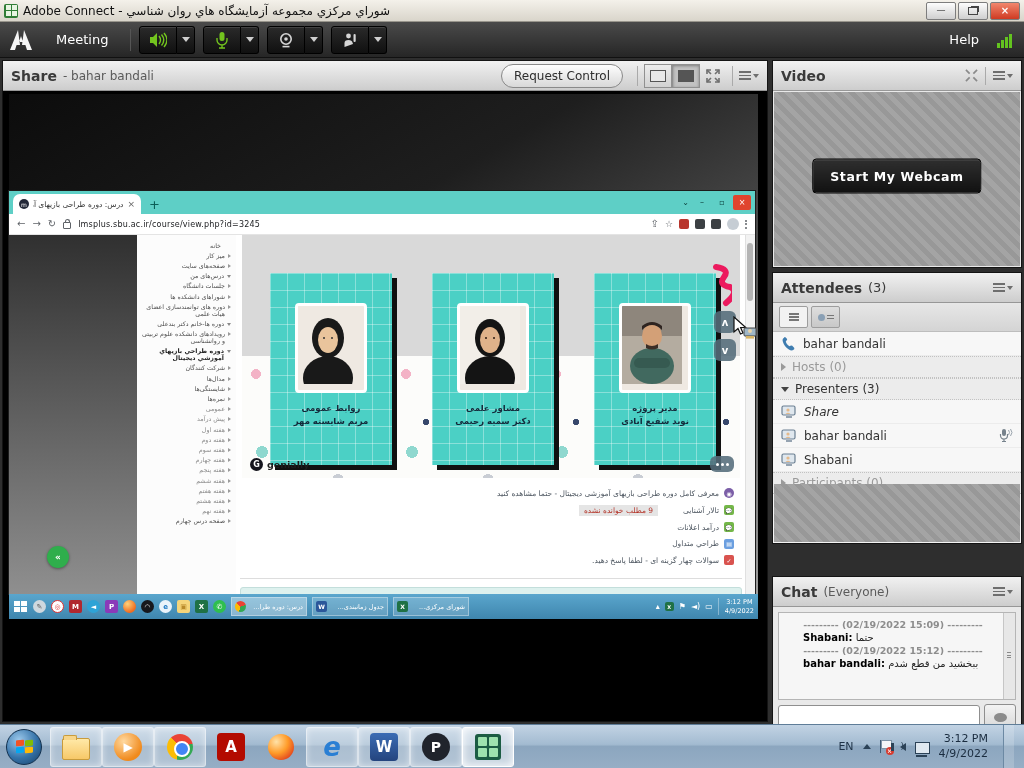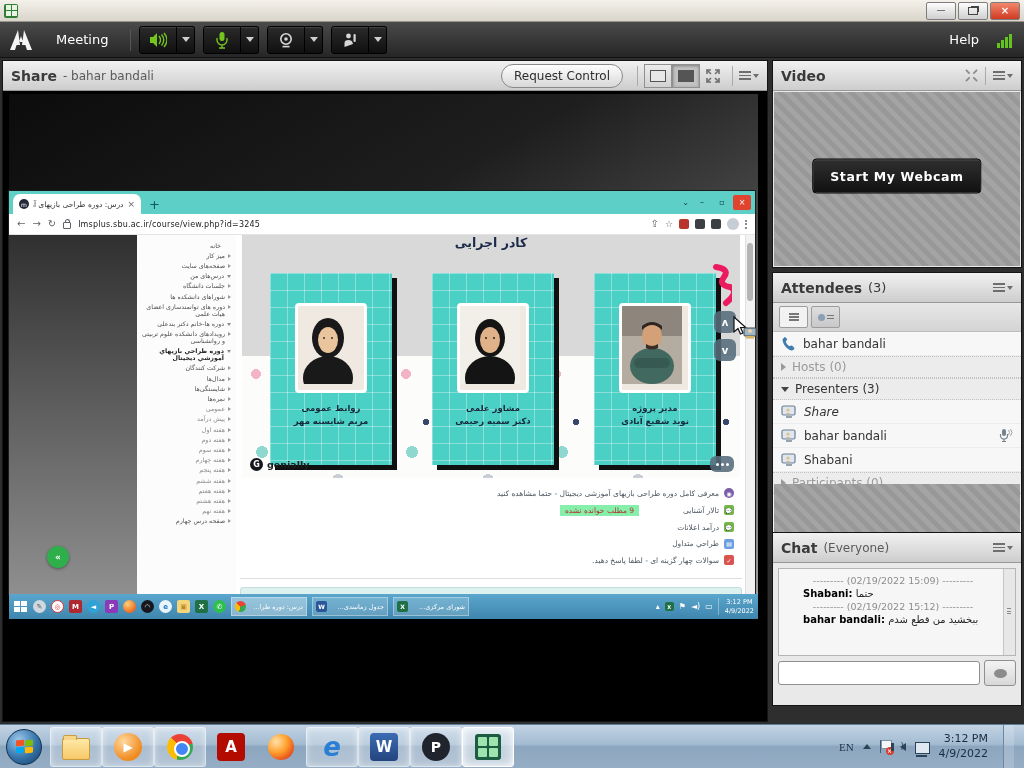--- a/index.html
+++ b/index.html
@@ -130,21 +130,21 @@
   .dotsbtn i{width:3px;height:3px;border-radius:50%;background:#fff;}
   .brand{position:absolute;left:8px;bottom:7px;display:flex;align-items:center;gap:4px;}
   .brand .g{width:13px;height:13px;border-radius:50%;background:#15151d;color:#fff;font-size:8px;font-weight:bold;display:flex;align-items:center;justify-content:center;}
   .brand .t{font-size:9.5px;color:#1d1d1d;font-weight:bold;}
 
   
   .acts{margin:10px 12px 0 6px;direction:rtl;}
   .act{display:flex;align-items:center;gap:5px;margin:6.5px 0;direction:rtl;}
   .act .lb{font-size:7.5px;color:#4d5660;}
   .aic{width:10px;height:10px;border-radius:2px;flex:none;display:flex;align-items:center;justify-content:center;color:#fff;font-size:6px;}
-  .badge{background:#86efac;color:#b33227;font-size:7.5px;padding:1px 5px;margin-right:39px;}
+  .badge{background:#e5e5e5;color:#b33227;font-size:7.5px;padding:1px 5px;margin-right:20px;}
   .hrr{border:none;border-top:1px solid #ddd;margin:13px 4px 8px 4px;}
   .stub{height:11px;background:#ddf1ee;border:1px solid #c3dedb;border-radius:3px;margin:0 4px;}
 
   
   .stask{position:absolute;left:0;top:500px;width:749px;height:25px;background:linear-gradient(#5aa6cd,#3f86ae);
          display:flex;align-items:center;padding:0 4px;box-sizing:border-box;gap:5px;}
   .sic{width:13px;height:13px;border-radius:50%;flex:none;display:flex;align-items:center;justify-content:center;font-size:7px;color:#fff;font-weight:bold;}
   .sic.sq{border-radius:2px;}
   .swin{height:19px;width:76px;background:rgba(255,255,255,.18);border:1px solid rgba(255,255,255,.35);
         display:flex;align-items:center;gap:3px;padding:0 3px;box-sizing:border-box;flex:none;}
@@ -178,23 +178,23 @@
   .arow .nm{font-size:12px;color:#333;}
   .agrp{height:20px;display:flex;align-items:center;gap:6px;padding:0 8px;background:#ececec;
         border-top:1px dotted #c2c2c2;border-bottom:1px dotted #c2c2c2;}
   .agrp .gt{font-size:12px;color:#9a9a9a;}
   .agrp.open .gt{color:#333;}
   .tri-r{width:0;height:0;border-top:4px solid transparent;border-bottom:4px solid transparent;border-left:5px solid #9a9a9a;}
   .tri-d2{width:0;height:0;border-left:4px solid transparent;border-right:4px solid transparent;border-top:5px solid #444;}
   .att-rest{position:absolute;left:1px;right:1px;bottom:1px;height:58px;}
 
   
-  .chat-pod{left:772px;top:532px;width:250px;height:174px;}
+  .chat-pod{left:772px;top:576px;width:250px;height:174px;}
   .msgs{position:absolute;left:5px;right:5px;top:35px;height:88px;background:#f6f6f6;border:1px solid #b5b5b5;padding:4px 16px 0 8px;box-sizing:border-box;}
-  .ts{font-size:9.5px;color:#8d8d8d;text-align:center;margin:2px 0;}
+  .ts{font-size:9.5px;color:#8d8d8d;text-align:center;margin:2px 0;font-weight:bold;}
   .cmsg{font-size:10px;color:#222;margin:1px 16px;}
   .cmsg b{color:#000;}
   .cscroll{position:absolute;right:0;top:0;bottom:0;width:11px;background:#e7e7e7;border-left:1px solid #c6c6c6;}
   .cgrip{position:absolute;left:3px;top:44%;}
   .cgrip i{display:block;width:4px;height:1px;background:#8a8a8a;margin:1.5px 0;}
   .crow{position:absolute;left:5px;right:5px;top:127px;height:26px;display:flex;gap:4px;align-items:center;}
   .cinput{flex:1;height:22px;background:#fff;border:1px solid #8f8f8f;border-radius:3px;font-size:11px;padding:0 5px;font-family:inherit;}
   .sendbtn{width:30px;height:24px;border:1px solid #8f8f8f;border-radius:3px;background:linear-gradient(#f3f3f3,#d8d8d8);display:flex;align-items:center;justify-content:center;}
   .bub{width:13px;height:9px;border-radius:50%;background:#8b8b8b;position:relative;}
   .bub:after{content:"";position:absolute;left:2px;bottom:-3px;border:3px solid transparent;border-top-color:#8b8b8b;}
@@ -212,21 +212,21 @@
   .ti.active{background:rgba(255,255,255,.5);border:1px solid #fff;box-shadow:inset 0 0 8px #fff;}
   .ico28{width:28px;height:28px;border-radius:4px;display:flex;align-items:center;justify-content:center;color:#fff;font-weight:bold;font-size:16px;}
   .chrome-o{width:26px;height:26px;border-radius:50%;background:conic-gradient(from -45deg,#ea4335 0 120deg,#34a853 0 240deg,#fbbc05 0 360deg);position:relative;}
   .chrome-o:after{content:"";position:absolute;left:7px;top:7px;width:12px;height:12px;border-radius:50%;background:#4285f4;border:2px solid #fff;}
   .folder7{width:26px;height:20px;background:linear-gradient(#ffe9a8,#f7c868);border:1px solid #c89b3c;border-radius:2px;position:relative;margin-top:4px;}
   .folder7:before{content:"";position:absolute;left:0;top:-4px;width:12px;height:4px;background:#f7d588;border:1px solid #c89b3c;border-bottom:none;border-radius:2px 2px 0 0;}
   .ffx{width:26px;height:26px;border-radius:50%;background:radial-gradient(circle at 32% 30%,#ffe2a8,#ff9c2a 45%,#e2461d 80%);}
   .connect-ic{width:26px;height:26px;border-radius:3px;background:#1c5c43;display:grid;grid-template-columns:9px 9px;gap:2px;place-content:center;}
   .connect-ic i{width:9px;height:9px;background:#9ee2ae;border-radius:1px;display:block;}
   .tray{margin-left:auto;display:flex;align-items:center;gap:9px;padding-right:8px;}
-  .tr-txt{font-size:11px;color:#1e3247;font-family:Liberation Serif, serif;}
+  .tr-txt{font-size:11px;color:#1e3247;}
   .tri-up{width:0;height:0;border-left:4px solid transparent;border-right:4px solid transparent;border-bottom:5px solid #2b4257;}
   .flagic{position:relative;width:11px;height:13px;}
   .flagic .pole{position:absolute;left:0;top:0;width:1.5px;height:13px;background:#3f5a72;}
   .flagic .bn{position:absolute;left:1.5px;top:0;width:9px;height:7px;background:#f4f6f8;border:1px solid #7e93a6;}
   .flagic .x{position:absolute;right:-3px;bottom:-2px;width:8px;height:8px;border-radius:50%;background:#d63b2f;color:#fff;font-size:6px;line-height:8px;text-align:center;font-weight:bold;}
   .spk{width:0;height:0;border-top:4px solid transparent;border-bottom:4px solid transparent;border-right:6px solid #2b4257;position:relative;}
   .spk:before{content:"";position:absolute;left:-9px;top:-4px;width:3px;height:8px;background:#2b4257;}
   .spk:after{content:")";position:absolute;left:1px;top:-6px;color:#2b4257;font-size:9px;}
   .netic{width:13px;height:10px;border:1.5px solid #2b4257;background:#dfe8f0;position:relative;margin-top:2px;}
   .netic:after{content:"";position:absolute;left:3px;bottom:-4px;width:5px;height:2px;background:#2b4257;box-shadow:-3px 0 0 #2b4257,3px 0 0 #2b4257;}
@@ -238,20 +238,21 @@
 </head>
 <body>
 
 <div class="abs titlebar">
   <span class="app-ico">
       <i></i>
       <i></i>
       <i></i>
       <i></i>
     </span>
+  <span class="wtitle" dir="auto">شوراي مركزي مجموعه آزمايشگاه هاي روان شناسي - Adobe Connect</span>
   <span class="sp"></span>
   <span class="winbtns">
     <span class="wbtn">—</span>
     <span class="wbtn">
         <span class="restore-glyph"></span>
       </span>
     <span class="wbtn close">×</span>
   </span>
 </div>
 
@@ -500,21 +501,20 @@
             </ul>
           </div>
           <span class="fab">
               <span>«</span>
             </span>
 
           <div class="bmain">
 
             <div class="slide">
               <div class="terrazzo"></div>
-              <div class="slide-title">کادر اجرایی</div>
 
               <div class="card" style="left:28px;">
                 <div class="photo">
                   <svg width="60" height="78" viewBox="0 0 60 78">
                       <rect width="60" height="78" fill="#efe9e2"></rect>
                       <ellipse cx="30" cy="72" rx="25" ry="22" fill="#191919"></ellipse>
                       <ellipse cx="30" cy="32" rx="16" ry="20" fill="#191919"></ellipse>
                       <ellipse cx="30" cy="34" rx="10" ry="13" fill="#e9c49c"></ellipse>
                       <circle cx="26" cy="32" r="1" fill="#333"></circle>
                       <circle cx="34" cy="32" r="1" fill="#333"></circle>

